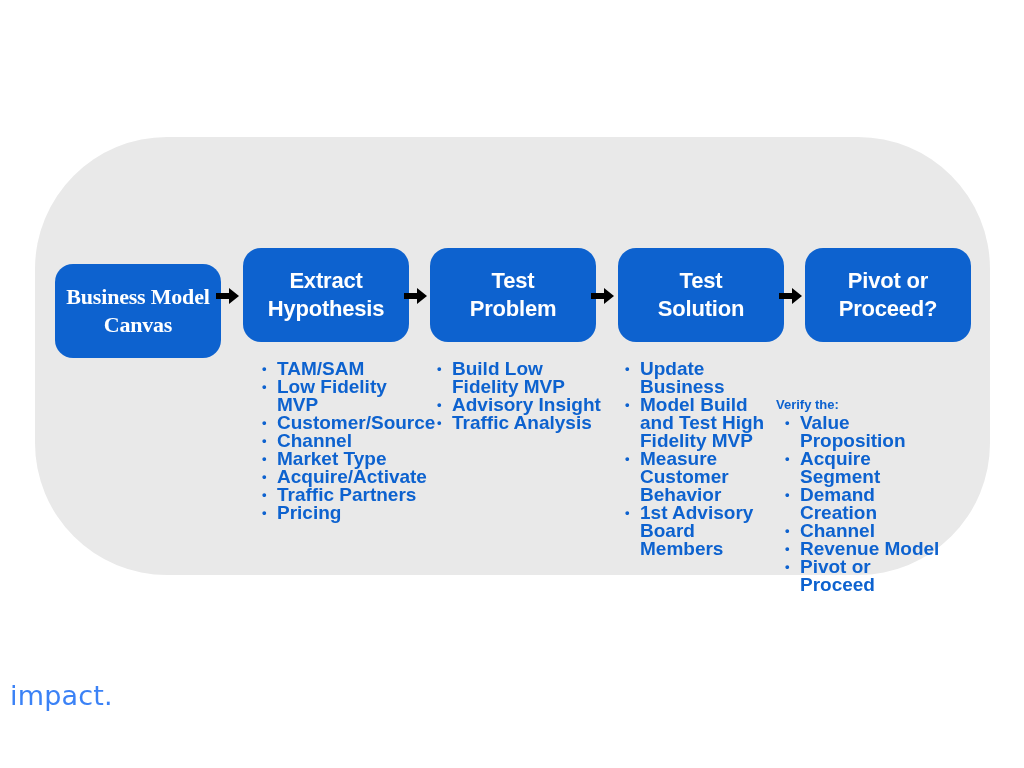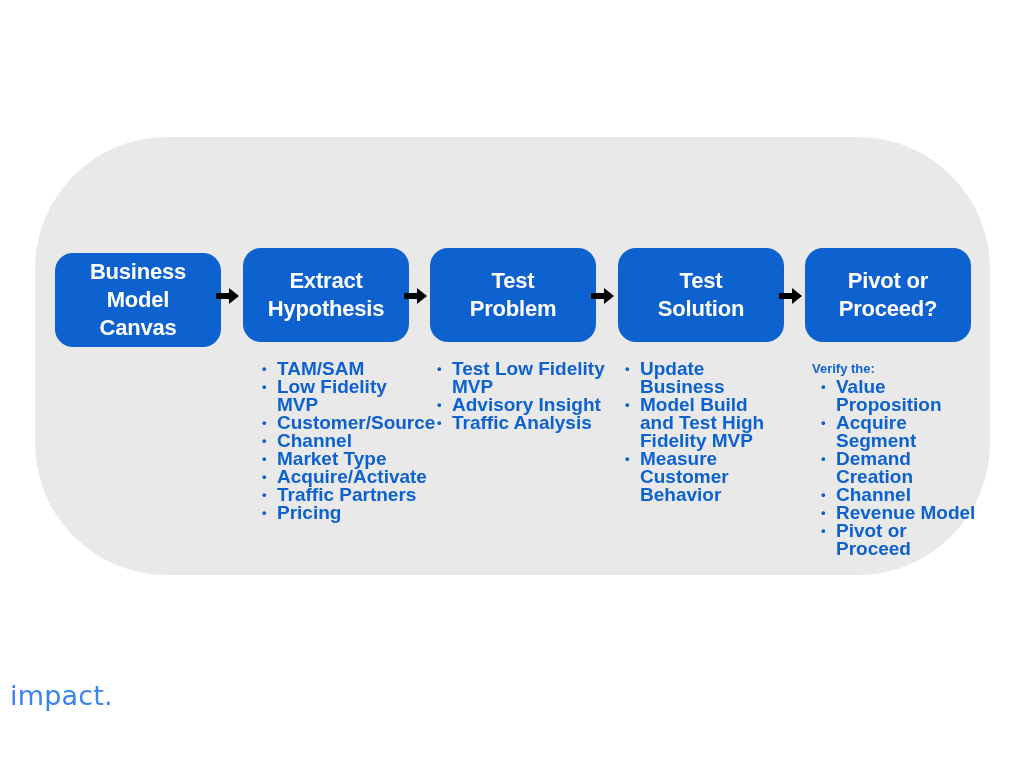--- a/index.html
+++ b/index.html
@@ -59,21 +59,21 @@
   .stage-label {
     color: #ffffff;
     font-size: 22px;
     font-weight: bold;
     line-height: 28px;
     text-align: center;
     letter-spacing: -0.2px;
     white-space: pre-line;
   }
 
-  .stage-1 { left: 0px;   top: 5px; }
+  .stage-1 { left: 0px;   top: 16px; font-family: Liberation Serif, serif; }
   .stage-2 { left: 188px; top: 0px; }
   .stage-3 { left: 375px; top: 0px; }
   .stage-4 { left: 563px; top: 0px; }
   .stage-5 { left: 750px; top: 0px; }
 
   
   .arrow {
     position: absolute;
     top: 37px;
     width: 24px;
@@ -117,21 +117,21 @@
     left: 3px;
     top: 0;
     font-size: 13px;
     line-height: 18px;
     color: #0d62cf;
   }
 
   .col-2 { left: 259px; width: 165px; }
   .col-3 { left: 434px; width: 175px; }
   .col-4 { left: 622px; width: 150px; }
-  .col-5 { left: 810px; width: 175px; }
+  .col-5 { left: 774px; width: 175px; margin-top: 36px; }
   .col-5 ul.bullets li { padding-left: 26px; }
   .col-5 ul.bullets li::before { left: 11px; }
 
   
   #logo {
     position: absolute;
     left: 10px;
     top: 679px;
     width: 120px;
     height: 34px;
@@ -213,31 +213,32 @@
         <li>Channel</li>
         <li>Market Type</li>
         <li>Acquire/Activate</li>
         <li>Traffic Partners</li>
         <li>Pricing</li>
       </ul>
   </div>
 
   <div class="col col-3">
     <ul class="bullets">
-        <li>Test Low Fidelity MVP</li>
+        <li>Build Low Fidelity MVP</li>
         <li>Advisory Insight</li>
         <li>Traffic Analysis</li>
       </ul>
   </div>
 
   <div class="col col-4">
     <ul class="bullets">
         <li>Update Business</li>
         <li>Model Build and Test High Fidelity MVP</li>
         <li>Measure Customer Behavior</li>
+        <li>1st Advisory Board Members</li>
       </ul>
   </div>
 
   <div class="col col-5">
     <div class="col-head">Verify the:</div>
     <ul class="bullets">
         <li>Value Proposition</li>
         <li>Acquire Segment</li>
         <li>Demand Creation</li>
         <li>Channel</li>

